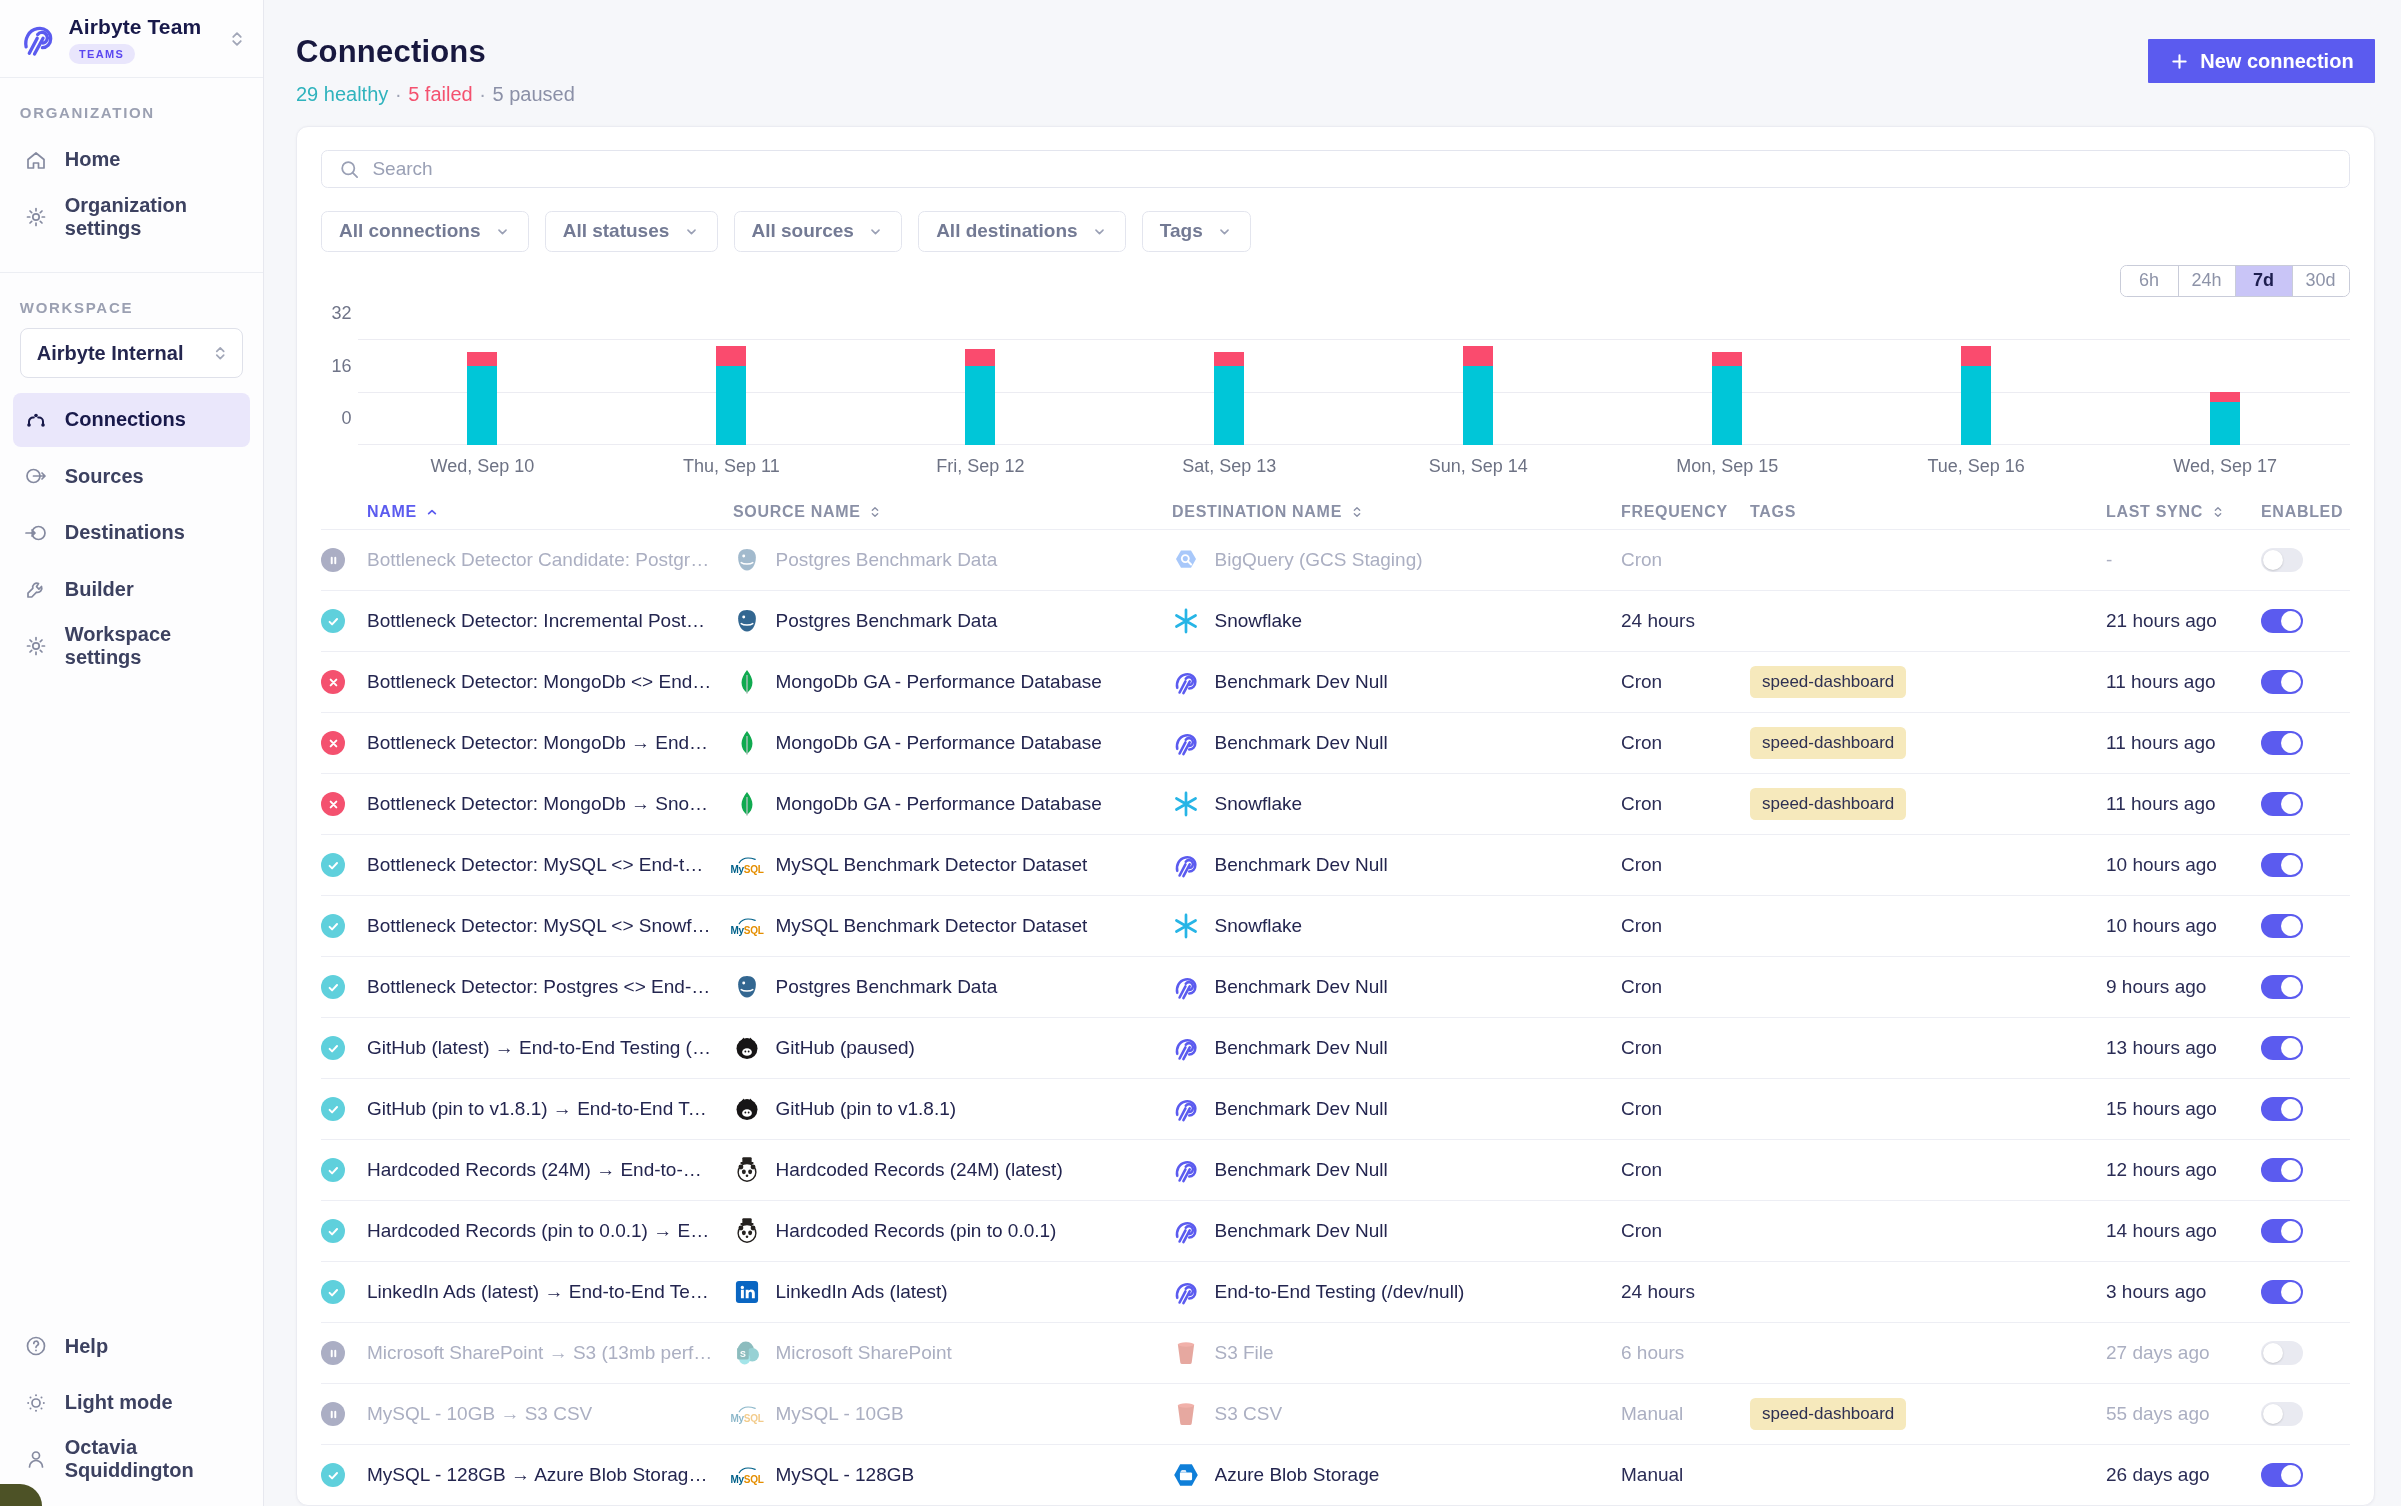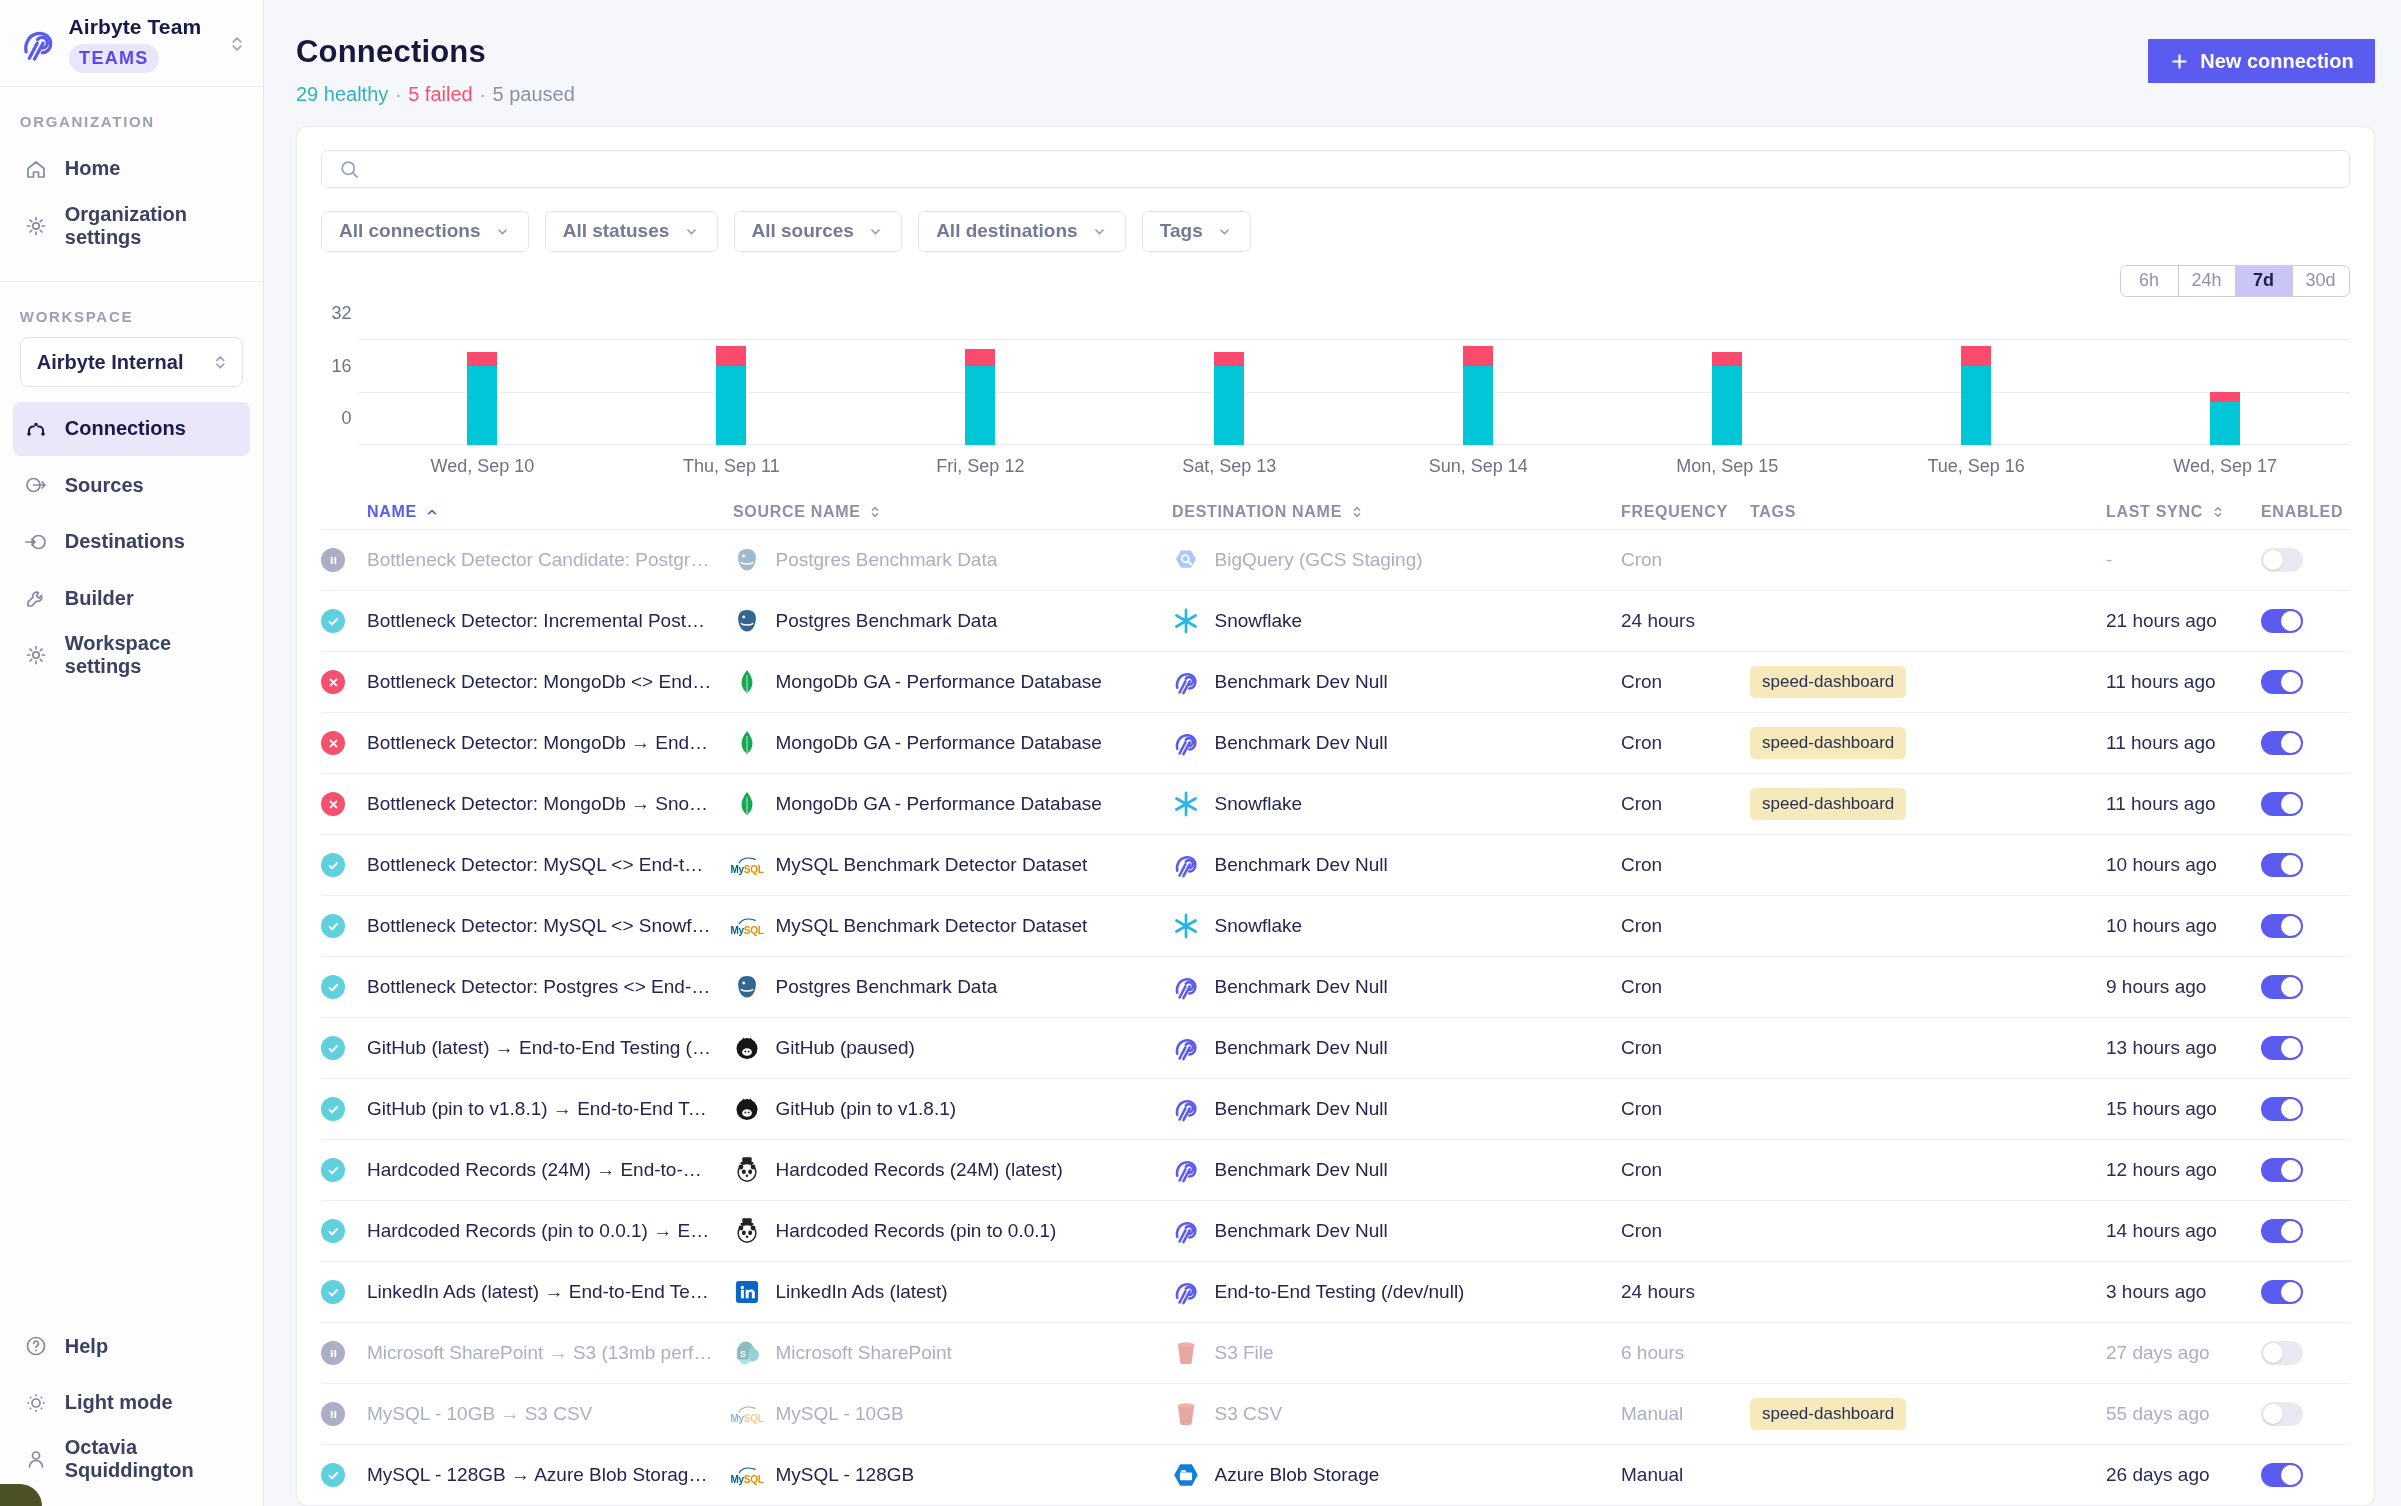--- a/index.html
+++ b/index.html
@@ -7,21 +7,21 @@
   body { font-family:"Liberation Sans", sans-serif; background:#f6f7fa; color:#23254f; display:flex; font-size:19px; }
   svg { display:block; }
 
   
   .sidebar { width:264px; min-width:264px; background:#fdfdfe; border-right:0.7px solid #e7e8ef; display:flex; flex-direction:column; position:relative;gap:9px; }
   .side-head { display:flex; align-items:center; padding:14.5px 16px 13.2px 18.5px; border-bottom:0.7px solid #eceef3; }
   .logo-box { width:38px; height:38px; margin-right:12px; }
   .logo-box svg { width:38px; height:38px; }
   .org-meta { flex:1; }
   .org-name { font-size:21px; font-weight:700; color:#18194a; letter-spacing:0.1px; }
-  .org-badge { display:inline-block; margin-top:5.3px; background:#e9e6fc; color:#5b47f0; font-size:18px; font-weight:700; letter-spacing:1.3px; padding:4px 10.6px; border-radius:659px; }
+  .org-badge { display:inline-block; margin-top:5.3px; background:#e9e6fc; color:#5b47f0; font-size:11px; font-weight:700; letter-spacing:1.3px; padding:4px 10.6px; border-radius:659px; }
   .org-switch { color:#a2a7b8; }
   .org-switch svg { width:20px; height:20px; }
 
   .side-section { padding:17px 13.2px 6.6px 13.2px; }
   .section-label { font-size:15px; font-weight:700; letter-spacing:1.7px; color:#9ba0b2; padding:0 6.6px 12px 6.6px; }
   .side-item { display:flex; align-items:center; height:54px; padding:0 6.6px 0 10.6px; border-radius:8px; color:#3c4160; cursor:pointer; margin-bottom:2.6px; }
   .side-item .s-icon { width:24px; height:24px; margin-right:17px; color:#858aa0; }
   .side-item .s-icon svg { width:24px; height:24px; }
   .side-item .s-label { font-size:20px; font-weight:600; color:#3c4160; }
   .side-item.active { background:#eae7fb; }
@@ -285,20 +285,21 @@
   </div>
 
   <div class="card">
     <div class="search-box">
       <span>
         <svg viewBox="0 0 24 24" fill="none" stroke="currentColor" stroke-width="1.9" stroke-linecap="round">
             <circle cx="11" cy="11" r="6.5"></circle>
             <path d="M15.9 15.9 20.5 20.5"></path>
           </svg>
       </span>
+      <input type="text" placeholder="Search" style="">
     </div>
 
     <div class="filters-row" id="filters-row">
         <button class="filter-btn">
           <span>All connections</span>
           <span>
             <svg viewBox="0 0 24 24" fill="none" stroke="currentColor" stroke-width="2.2" stroke-linecap="round" stroke-linejoin="round">
               <path d="M7 10l5 5 5-5"></path>
             </svg>
           </span>

